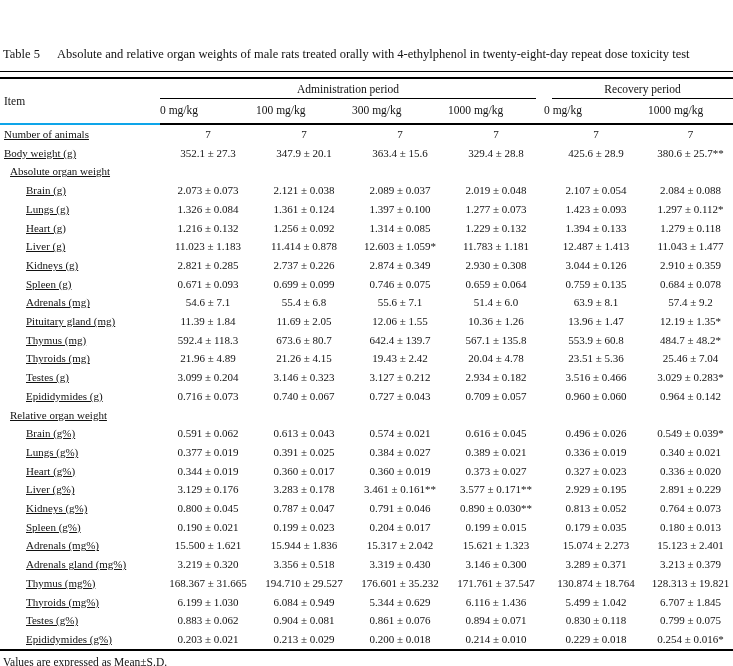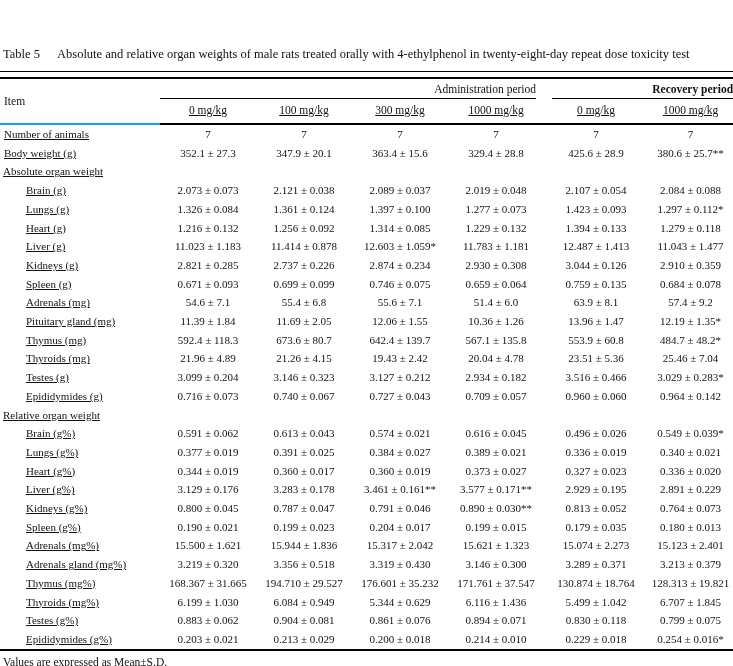--- a/index.html
+++ b/index.html
@@ -18,31 +18,31 @@
   table {
     border-collapse:collapse; table-layout:fixed; width:733px;
     border-top:2px solid #000; border-bottom:2px solid #000;
     font-size:11px;
   }
   th, td { font-weight:normal; padding:0; white-space:nowrap; overflow:hidden; }
 
   .item-head { text-align:left; padding-left:4px; vertical-align:middle; font-size:11.5px; border-bottom:2px solid #0ea5e9; }
   th.group { padding:0; vertical-align:top; }
   .group-label {
-    display:block; text-align:right; font-size:11.5px;
+    display:block; text-align:center; font-size:11.5px;
     padding:4px 0 3px; border-bottom:1px solid #000; margin-right:8px;
   }
-  .group-recovery .group-label { margin-right:0; margin-left:8px;font-weight:bold; }
-  .dose-row th { text-align:center; font-size:11.5px; padding:5px 0 7px; border-bottom:2px solid #000;text-decoration:underline; }
+  .group-recovery .group-label { margin-right:0; margin-left:8px; }
+  .dose-row th { text-align:left; font-size:11.5px; padding:5px 0 7px; border-bottom:2px solid #000; }
 
   tbody td { line-height:18.7px; height:18.7px; }
   td.val { text-align:center; }
   td.label { text-align:left; padding-left:4px;text-decoration:underline; }
   td.label.indent { padding-left:26px; }
-  td.label.section { padding-left:3px;margin-top:36px; }
+  td.label.section { padding-left:10px;margin-top:36px; }
 
   .footnotes { padding:4px 16px 0 3px; font-size:11.5px; line-height:14.5px; }
 </style>
 </head>
 <body>
 
 <div class="title">
   <div class="title-label">Table 5</div>
   <div class="title-caption">Absolute and relative organ weights of male rats treated orally with 4-ethylphenol in twenty-eight-day repeat dose toxicity test</div>
 </div>
@@ -132,21 +132,21 @@
           <td class="val">11.414 ± 0.878</td>
           <td class="val">12.603 ± 1.059*</td>
           <td class="val">11.783 ± 1.181</td>
           <td class="val">12.487 ± 1.413</td>
           <td class="val">11.043 ± 1.477</td>
         </tr>
         <tr>
           <td class="label indent">Kidneys (g)</td>
           <td class="val">2.821 ± 0.285</td>
           <td class="val">2.737 ± 0.226</td>
-          <td class="val">2.874 ± 0.234</td>
+          <td class="val">2.874 ± 0.349</td>
           <td class="val">2.930 ± 0.308</td>
           <td class="val">3.044 ± 0.126</td>
           <td class="val">2.910 ± 0.359</td>
         </tr>
         <tr>
           <td class="label indent">Spleen (g)</td>
           <td class="val">0.671 ± 0.093</td>
           <td class="val">0.699 ± 0.099</td>
           <td class="val">0.746 ± 0.075</td>
           <td class="val">0.659 ± 0.064</td>

